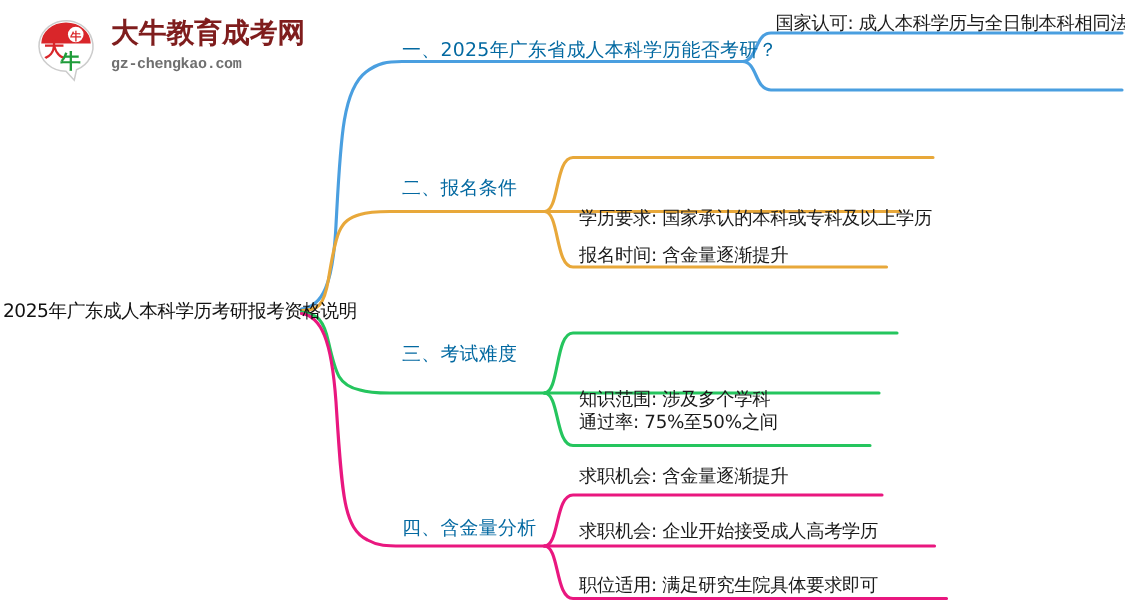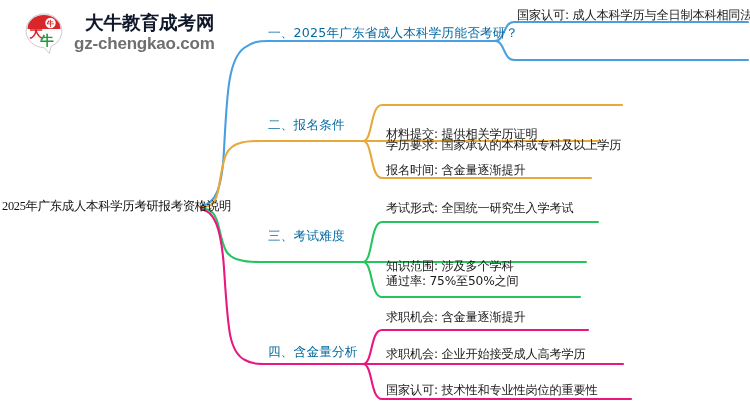--- a/index.html
+++ b/index.html
@@ -52,27 +52,27 @@
   .logo-title {
     font-size: 18.5px;
     font-weight: bold;
     color: #1f9c3a;
     letter-spacing: 0px;
     line-height: 22px;
     white-space: nowrap;
     font-family: "DejaVu Sans", "Liberation Sans", sans-serif;
   }
   .logo-sub {
-    font-size: 17px;
+    font-size: 10px;
     font-weight: bold;
     color: #6f6f6f;
     line-height: 16px;
     margin-top: 2px;
     white-space: nowrap;
-    font-family: Liberation Sans, sans-serif;
+    font-family: Liberation Mono, monospace;
     letter-spacing: -0.2px;
   }
 
   
   .node {
     position: absolute;
     white-space: nowrap;
     color: #1a1a1a;
     font-family: "DejaVu Sans", "Liberation Sans", sans-serif;
   }
@@ -133,38 +133,36 @@
   <div class="logo-block">
     <svg class="logo-mark" viewBox="0 0 46 46">
       <path d="M 4,21 a 18,17 0 1 1 25,15.5 L 27.5,43.5 L 22,37.5 A 18,17 0 0 1 4,21 Z" fill="#ffffff" stroke="#cccccc" stroke-width="1"></path>
       <path d="M 5.5,19 a 16.5,14 0 0 1 33,0 Z" fill="#d9262a"></path>
       <circle cx="28.5" cy="13" r="5.2" fill="#ffffff"></circle>
       <text x="28.5" y="16.4" font-size="7.4" fill="#d9262a" text-anchor="middle" font-family="DejaVu Sans, sans-serif" font-weight="bold">牛</text>
       <text x="14" y="27" font-size="13.5" fill="#d9262a" text-anchor="middle" font-family="DejaVu Sans, sans-serif" font-weight="bold">大</text>
       <text x="25" y="35" font-size="13.5" fill="#1f9c3a" text-anchor="middle" font-family="DejaVu Sans, sans-serif" font-weight="bold">牛</text>
     </svg>
     <div class="logo-text-wrap">
-      <div class="logo-title" style="color: #0f172a; text-align: right;">大牛教育成考网</div>
+      <div class="logo-title" style="color: #7f1d1d;">大牛教育成考网</div>
       <div class="logo-sub" style="color: rgb(111, 111, 111);">gz-chengkao.com</div>
     </div>
   </div>
 
-  <div class="node node-root" style="left:2px; top:199px;font-family:Liberation Serif, serif;">2025年广东成人本科学历考研报考资格说明</div>
+  <div class="node node-root" style="left:2px; top:199px;">2025年广东成人本科学历考研报考资格说明</div>
 
   <div class="node node-branch" style="left:268px; top:25px;">一、2025年广东省成人本科学历能否考研？</div>
   <div class="node node-leaf" style="left:517px; top:8px;">国家认可: 成人本科学历与全日制本科相同法律效力</div>
 
   <div class="node node-branch" style="left:268px; top:117px;">二、报名条件</div>
   <div class="node node-leaf" style="left:386px; top:90px;margin-top:48px;">学历要求: 国家承认的本科或专科及以上学历</div>
-  <div class="node node-leaf" style="left:386px; top:127px;">材料提交: 提供相关学历证明</div>
   <div class="node node-leaf" style="left:386px; top:163px;">报名时间: 含金量逐渐提升</div>
 
   <div class="node node-branch" style="left:268px; top:228px;">三、考试难度</div>
-  <div class="node node-leaf" style="left:386px; top:201px;">考试形式: 全国统一研究生入学考试</div>
   <div class="node node-leaf" style="left:386px; top:238px;margin-top:21px;">知识范围: 涉及多个学科</div>
   <div class="node node-leaf" style="left:386px; top:274px;">通过率: 75%至50%之间</div>
 
   <div class="node node-branch" style="left:268px; top:344px;">四、含金量分析</div>
   <div class="node node-leaf" style="left:386px; top:310px;">求职机会: 含金量逐渐提升</div>
   <div class="node node-leaf" style="left:386px; top:347px;">求职机会: 企业开始接受成人高考学历</div>
-  <div class="node node-leaf" style="left:386px; top:383px;">国家认可: 技术性和专业性岗位的重要性</div>
+  <div class="node node-leaf" style="left:386px; top:383px;">职位适用: 满足研究生院具体要求即可</div>
 
 </div>
 
 </body></html>

